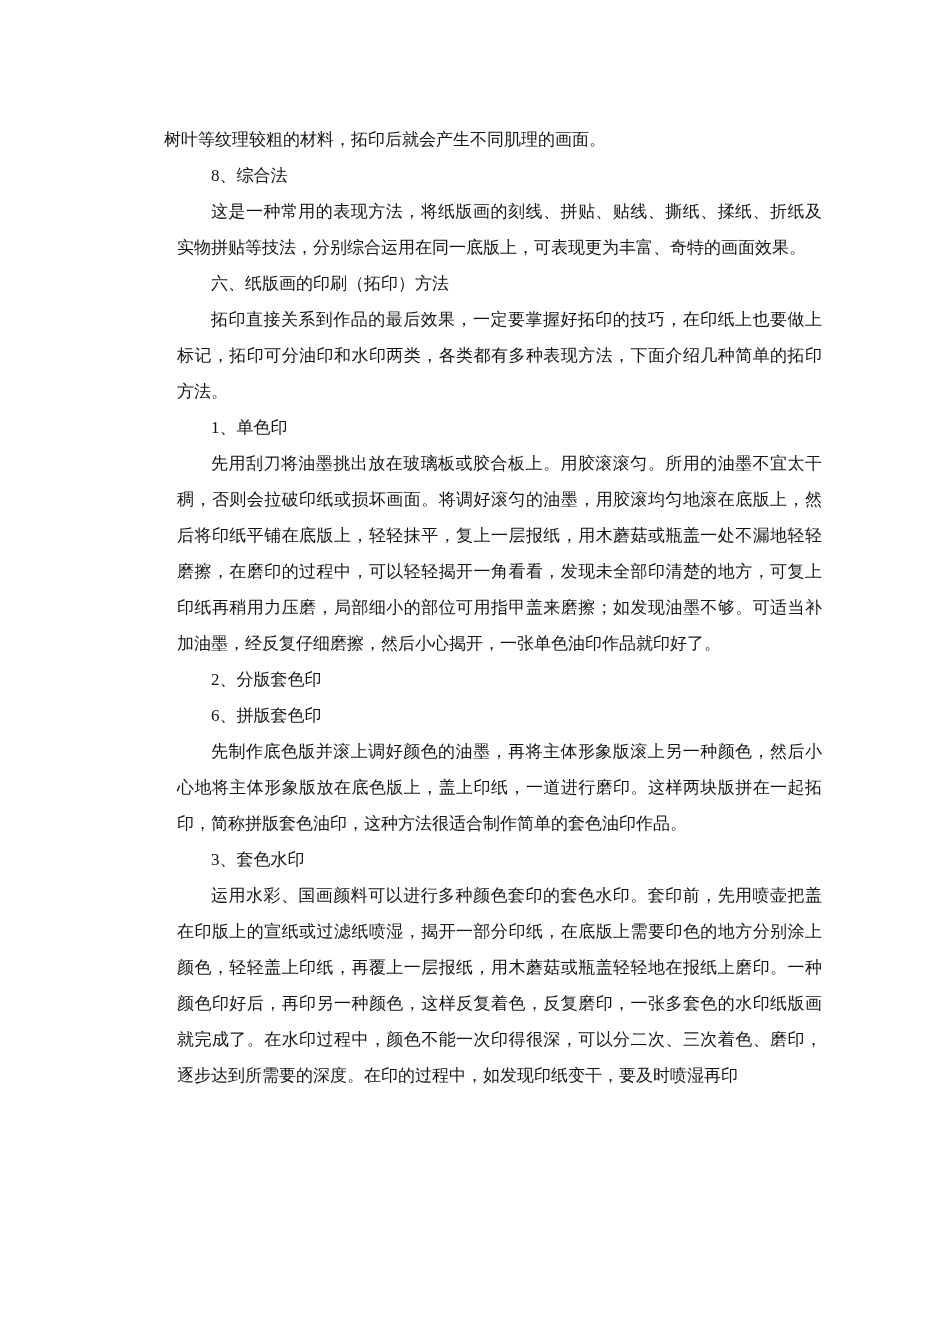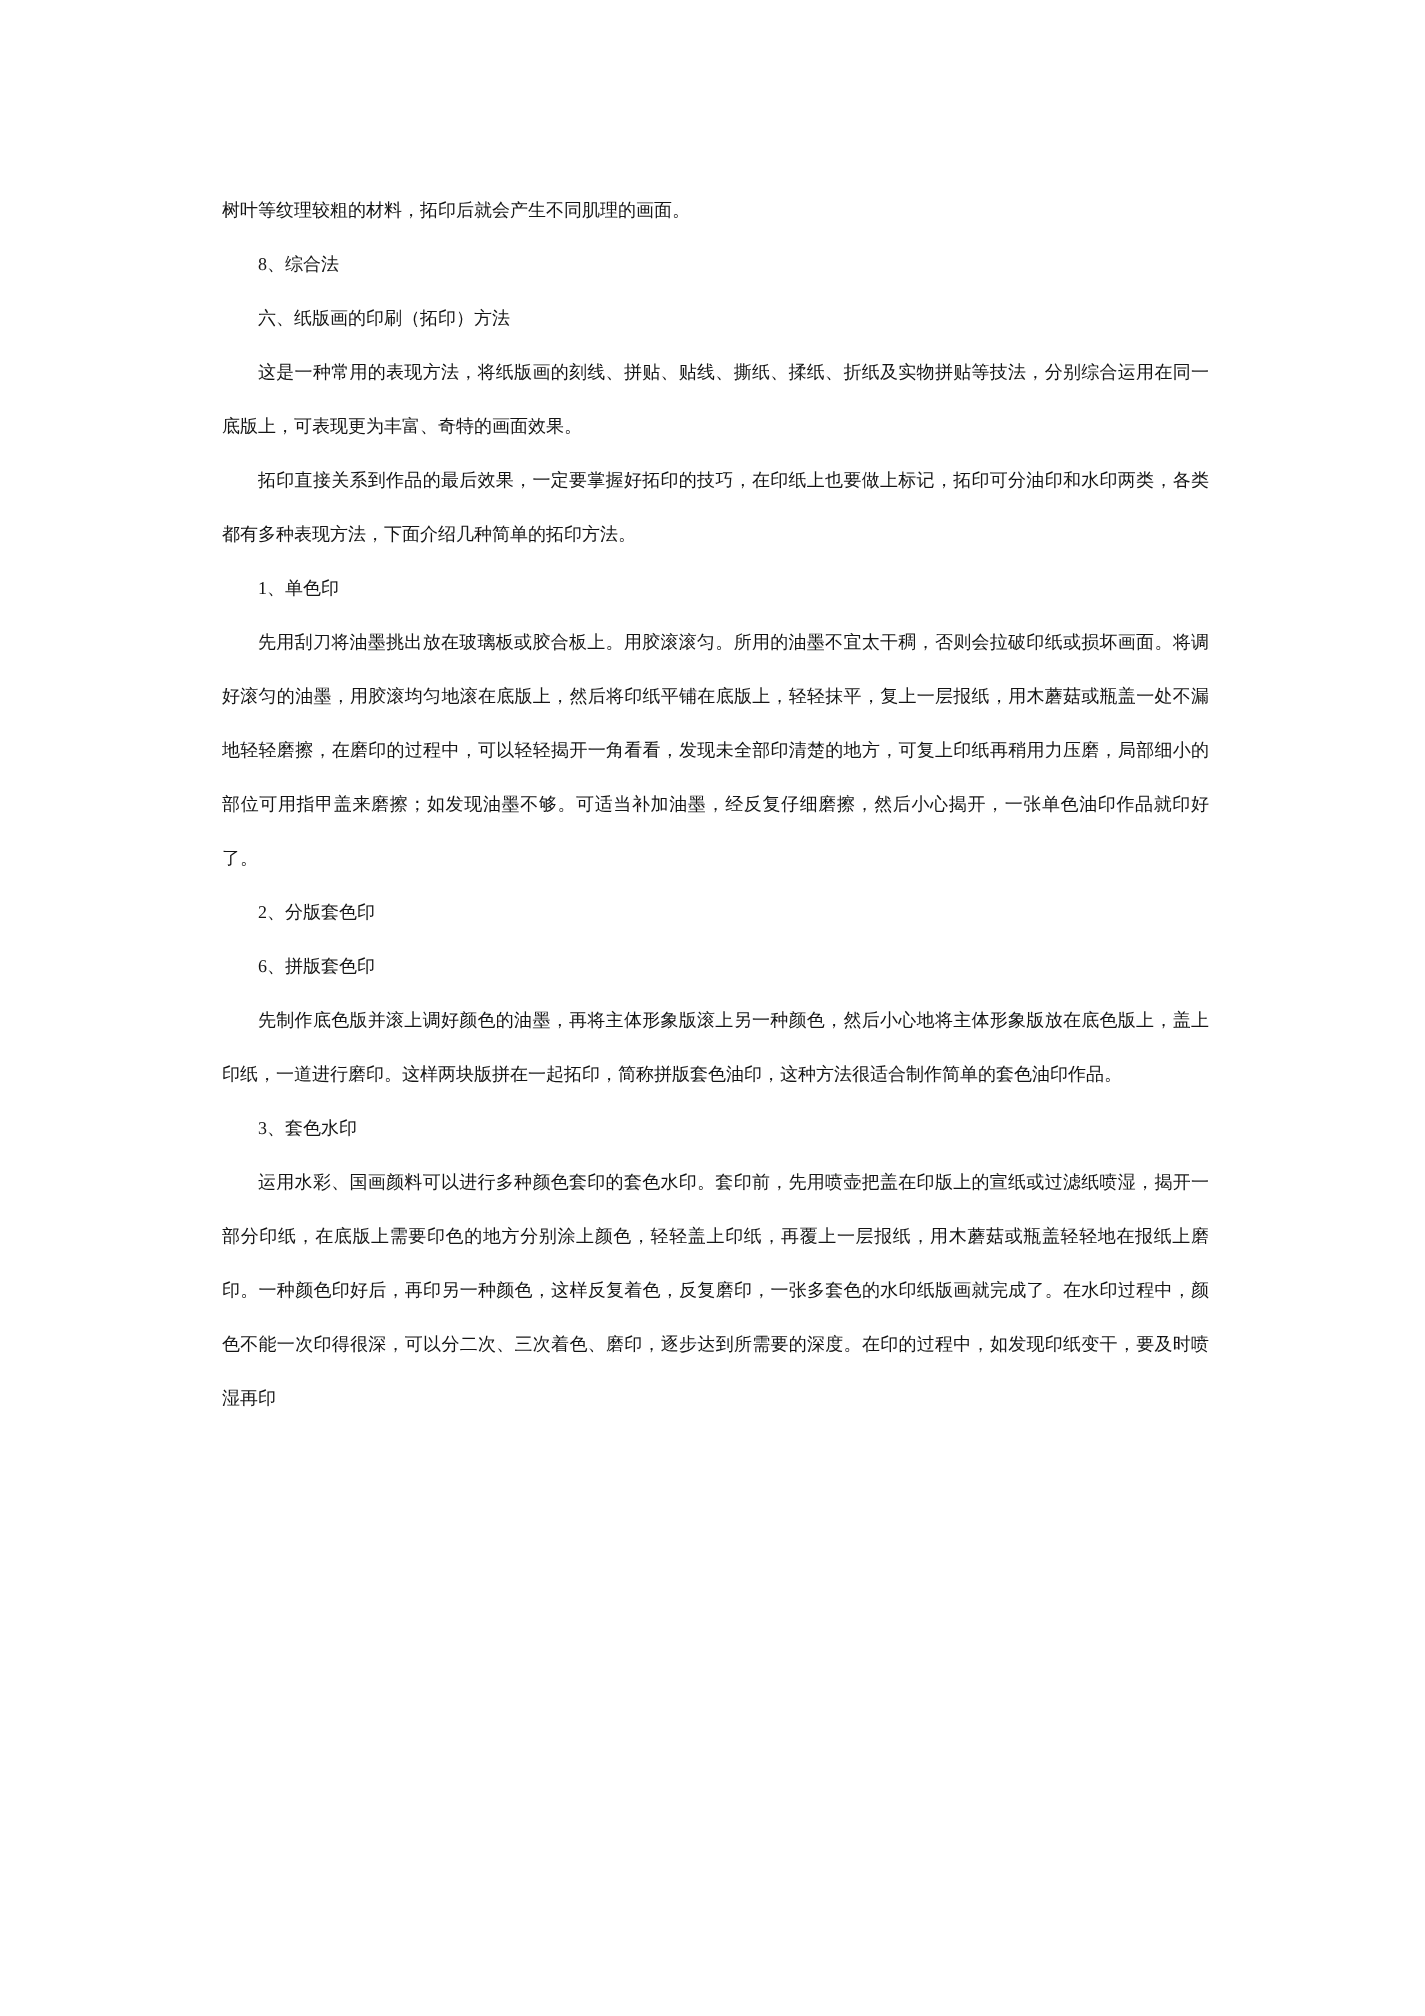--- a/index.html
+++ b/index.html
@@ -11,49 +11,50 @@
     position: relative;
     width: 950px;
     height: 1344px;
     margin: 0 auto;
     background: #ffffff;
     overflow: hidden;
   }
   .content {
     position: absolute;
     top: 122px;
-    left: 148px;
+    left: 164px;
     width: 658px;
     font-family: "Liberation Serif", "DejaVu Serif", serif;
-    font-size: 12px;
+    font-size: 17px;
     line-height: 36px;
     color: #141414;
     text-align: justify;
   }
   .content p {
     margin: 0;
     padding: 0;
     word-break: break-all;
   }
   .content p.indent {
     text-indent: 2em;
+    margin-left: 13px;
   }
   .content p.no-indent {
     text-indent: 0;
   }
 </style>
 </head>
 <body>
 
 <div class="page">
   <div class="content">
     <p class="no-indent">树叶等纹理较粗的材料，拓印后就会产生不同肌理的画面。</p>
     <p class="indent">8、综合法</p>
+    <p class="indent">这是一种常用的表现方法，将纸版画的刻线、拼贴、贴线、撕纸、揉纸、折纸及实物拼贴等技法，分别综合运用在同一底版上，可表现更为丰富、奇特的画面效果。</p>
     <p class="indent">六、纸版画的印刷（拓印）方法</p>
-    <p class="indent">这是一种常用的表现方法，将纸版画的刻线、拼贴、贴线、撕纸、揉纸、折纸及实物拼贴等技法，分别综合运用在同一底版上，可表现更为丰富、奇特的画面效果。</p>
     <p class="indent">拓印直接关系到作品的最后效果，一定要掌握好拓印的技巧，在印纸上也要做上标记，拓印可分油印和水印两类，各类都有多种表现方法，下面介绍几种简单的拓印方法。</p>
     <p class="indent">1、单色印</p>
     <p class="indent">先用刮刀将油墨挑出放在玻璃板或胶合板上。用胶滚滚匀。所用的油墨不宜太干稠，否则会拉破印纸或损坏画面。将调好滚匀的油墨，用胶滚均匀地滚在底版上，然后将印纸平铺在底版上，轻轻抹平，复上一层报纸，用木蘑菇或瓶盖一处不漏地轻轻磨擦，在磨印的过程中，可以轻轻揭开一角看看，发现未全部印清楚的地方，可复上印纸再稍用力压磨，局部细小的部位可用指甲盖来磨擦；如发现油墨不够。可适当补加油墨，经反复仔细磨擦，然后小心揭开，一张单色油印作品就印好了。</p>
     <p class="indent">2、分版套色印</p>
     <p class="indent">6、拼版套色印</p>
     <p class="indent">先制作底色版并滚上调好颜色的油墨，再将主体形象版滚上另一种颜色，然后小心地将主体形象版放在底色版上，盖上印纸，一道进行磨印。这样两块版拼在一起拓印，简称拼版套色油印，这种方法很适合制作简单的套色油印作品。</p>
     <p class="indent">3、套色水印</p>
     <p class="indent">运用水彩、国画颜料可以进行多种颜色套印的套色水印。套印前，先用喷壶把盖在印版上的宣纸或过滤纸喷湿，揭开一部分印纸，在底版上需要印色的地方分别涂上颜色，轻轻盖上印纸，再覆上一层报纸，用木蘑菇或瓶盖轻轻地在报纸上磨印。一种颜色印好后，再印另一种颜色，这样反复着色，反复磨印，一张多套色的水印纸版画就完成了。在水印过程中，颜色不能一次印得很深，可以分二次、三次着色、磨印，逐步达到所需要的深度。在印的过程中，如发现印纸变干，要及时喷湿再印</p>
   </div>
 </div>

